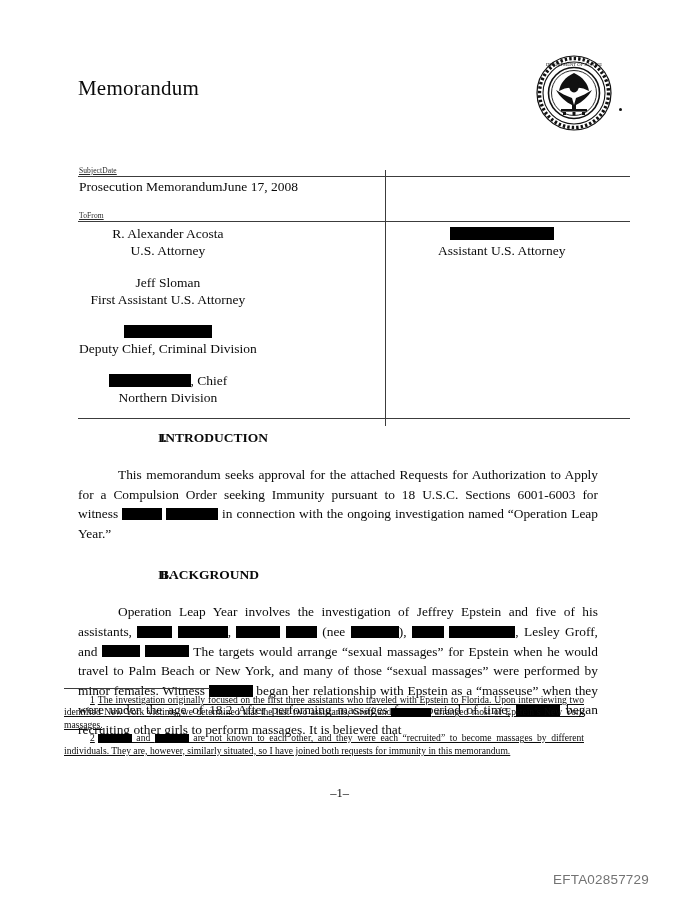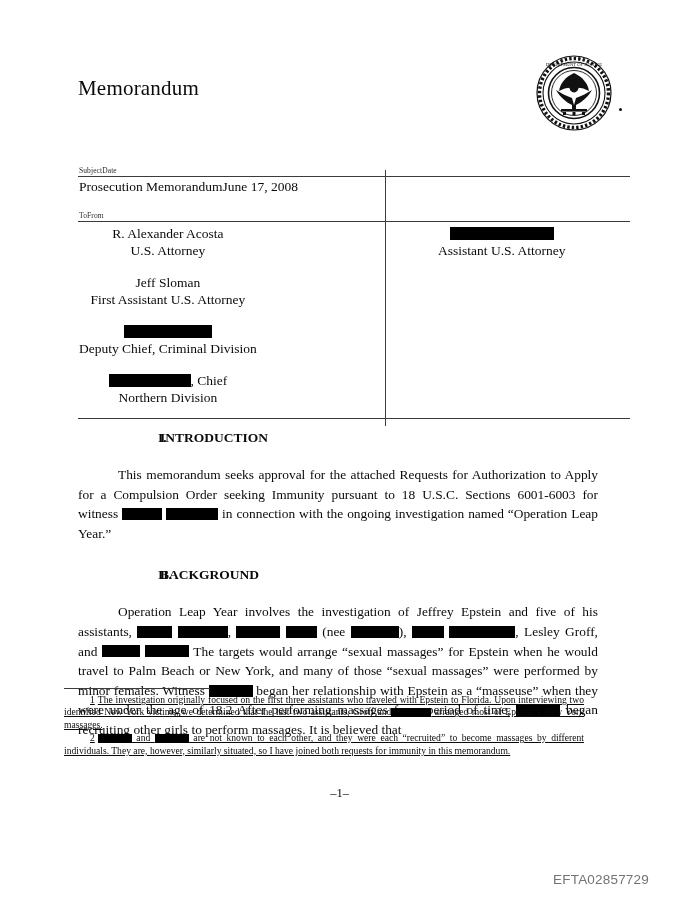--- a/index.html
+++ b/index.html
@@ -84,20 +84,21 @@
     height: 256px;
     border-left: 1.4px solid #3c3c3c;
   }
   .minilabel {
     position: absolute;
     font-size: 7.5px;
     font-family: "Liberation Serif", "DejaVu Serif", serif;
     color: #2b2b2b;
     letter-spacing: 0.1px;
     white-space: nowrap;
+    text-decoration: underline;
   }
   .minilabel.l-subject { left: 1px; top: -10px; }
   .minilabel.l-tofrom  { left: 1px; top: 35px; }
 
   .cellblock {
     position: absolute;
     font-size: 13.5px;
     line-height: 16.5px;
     white-space: nowrap;
   }

